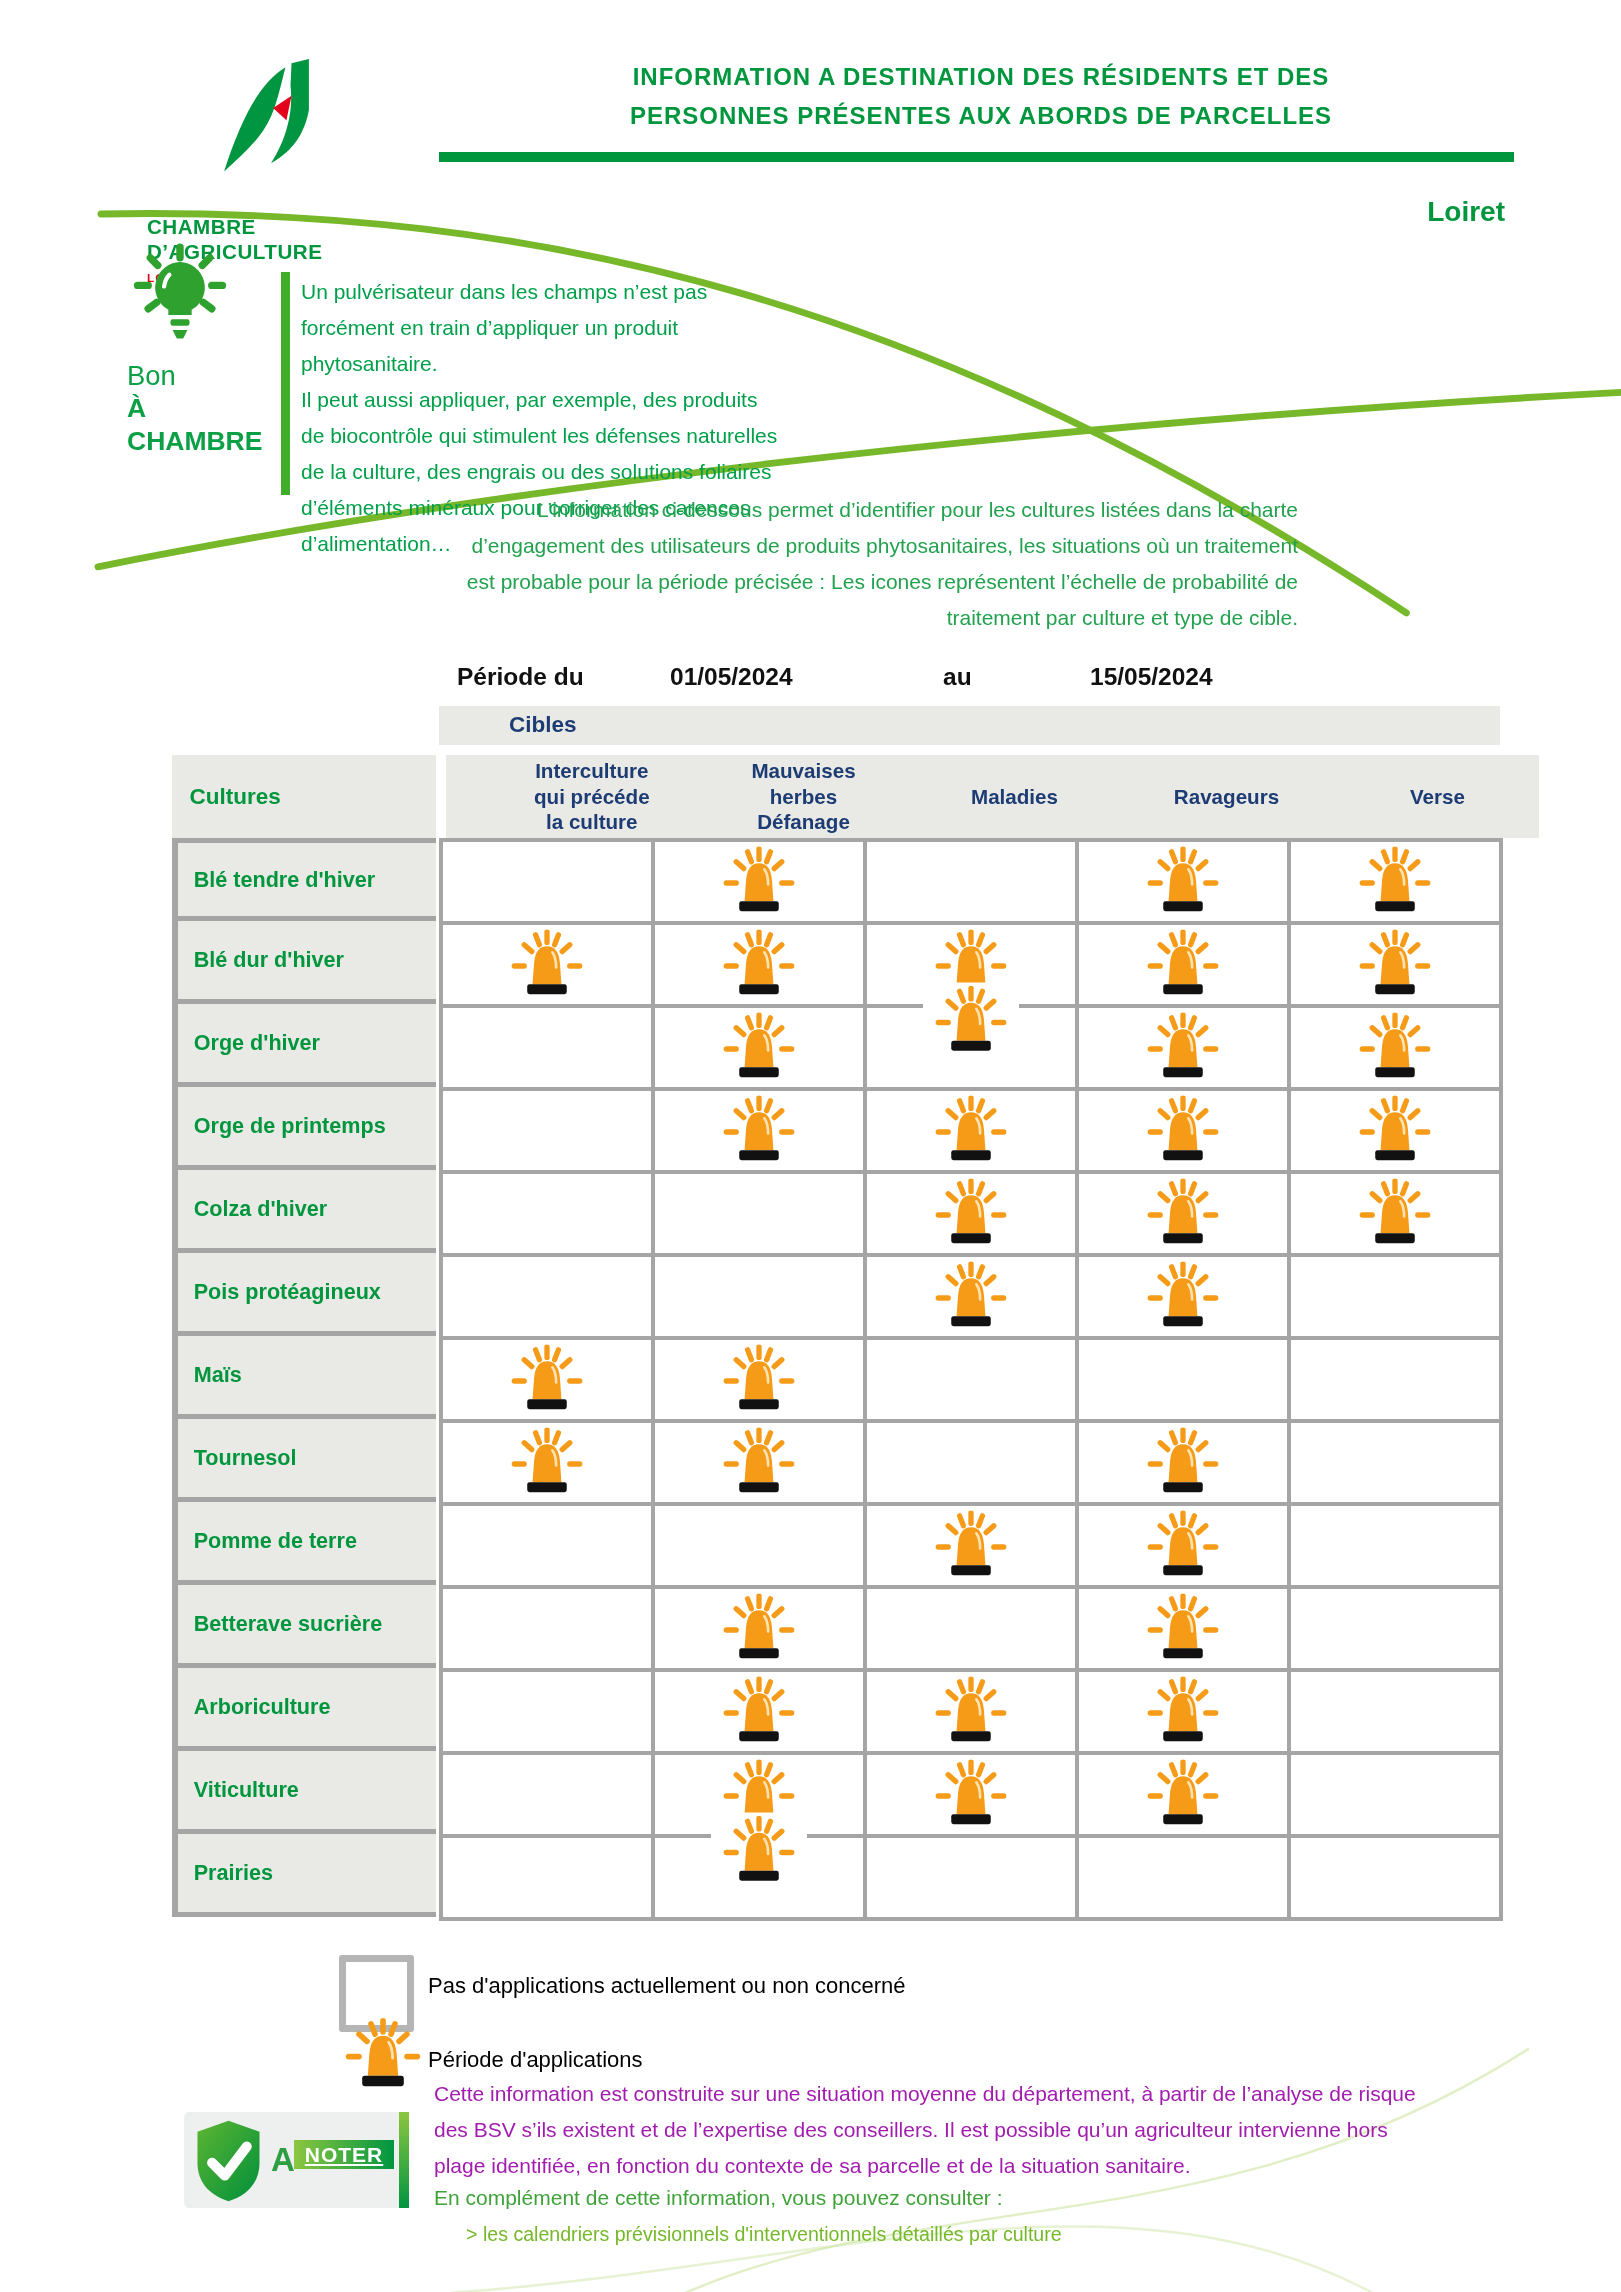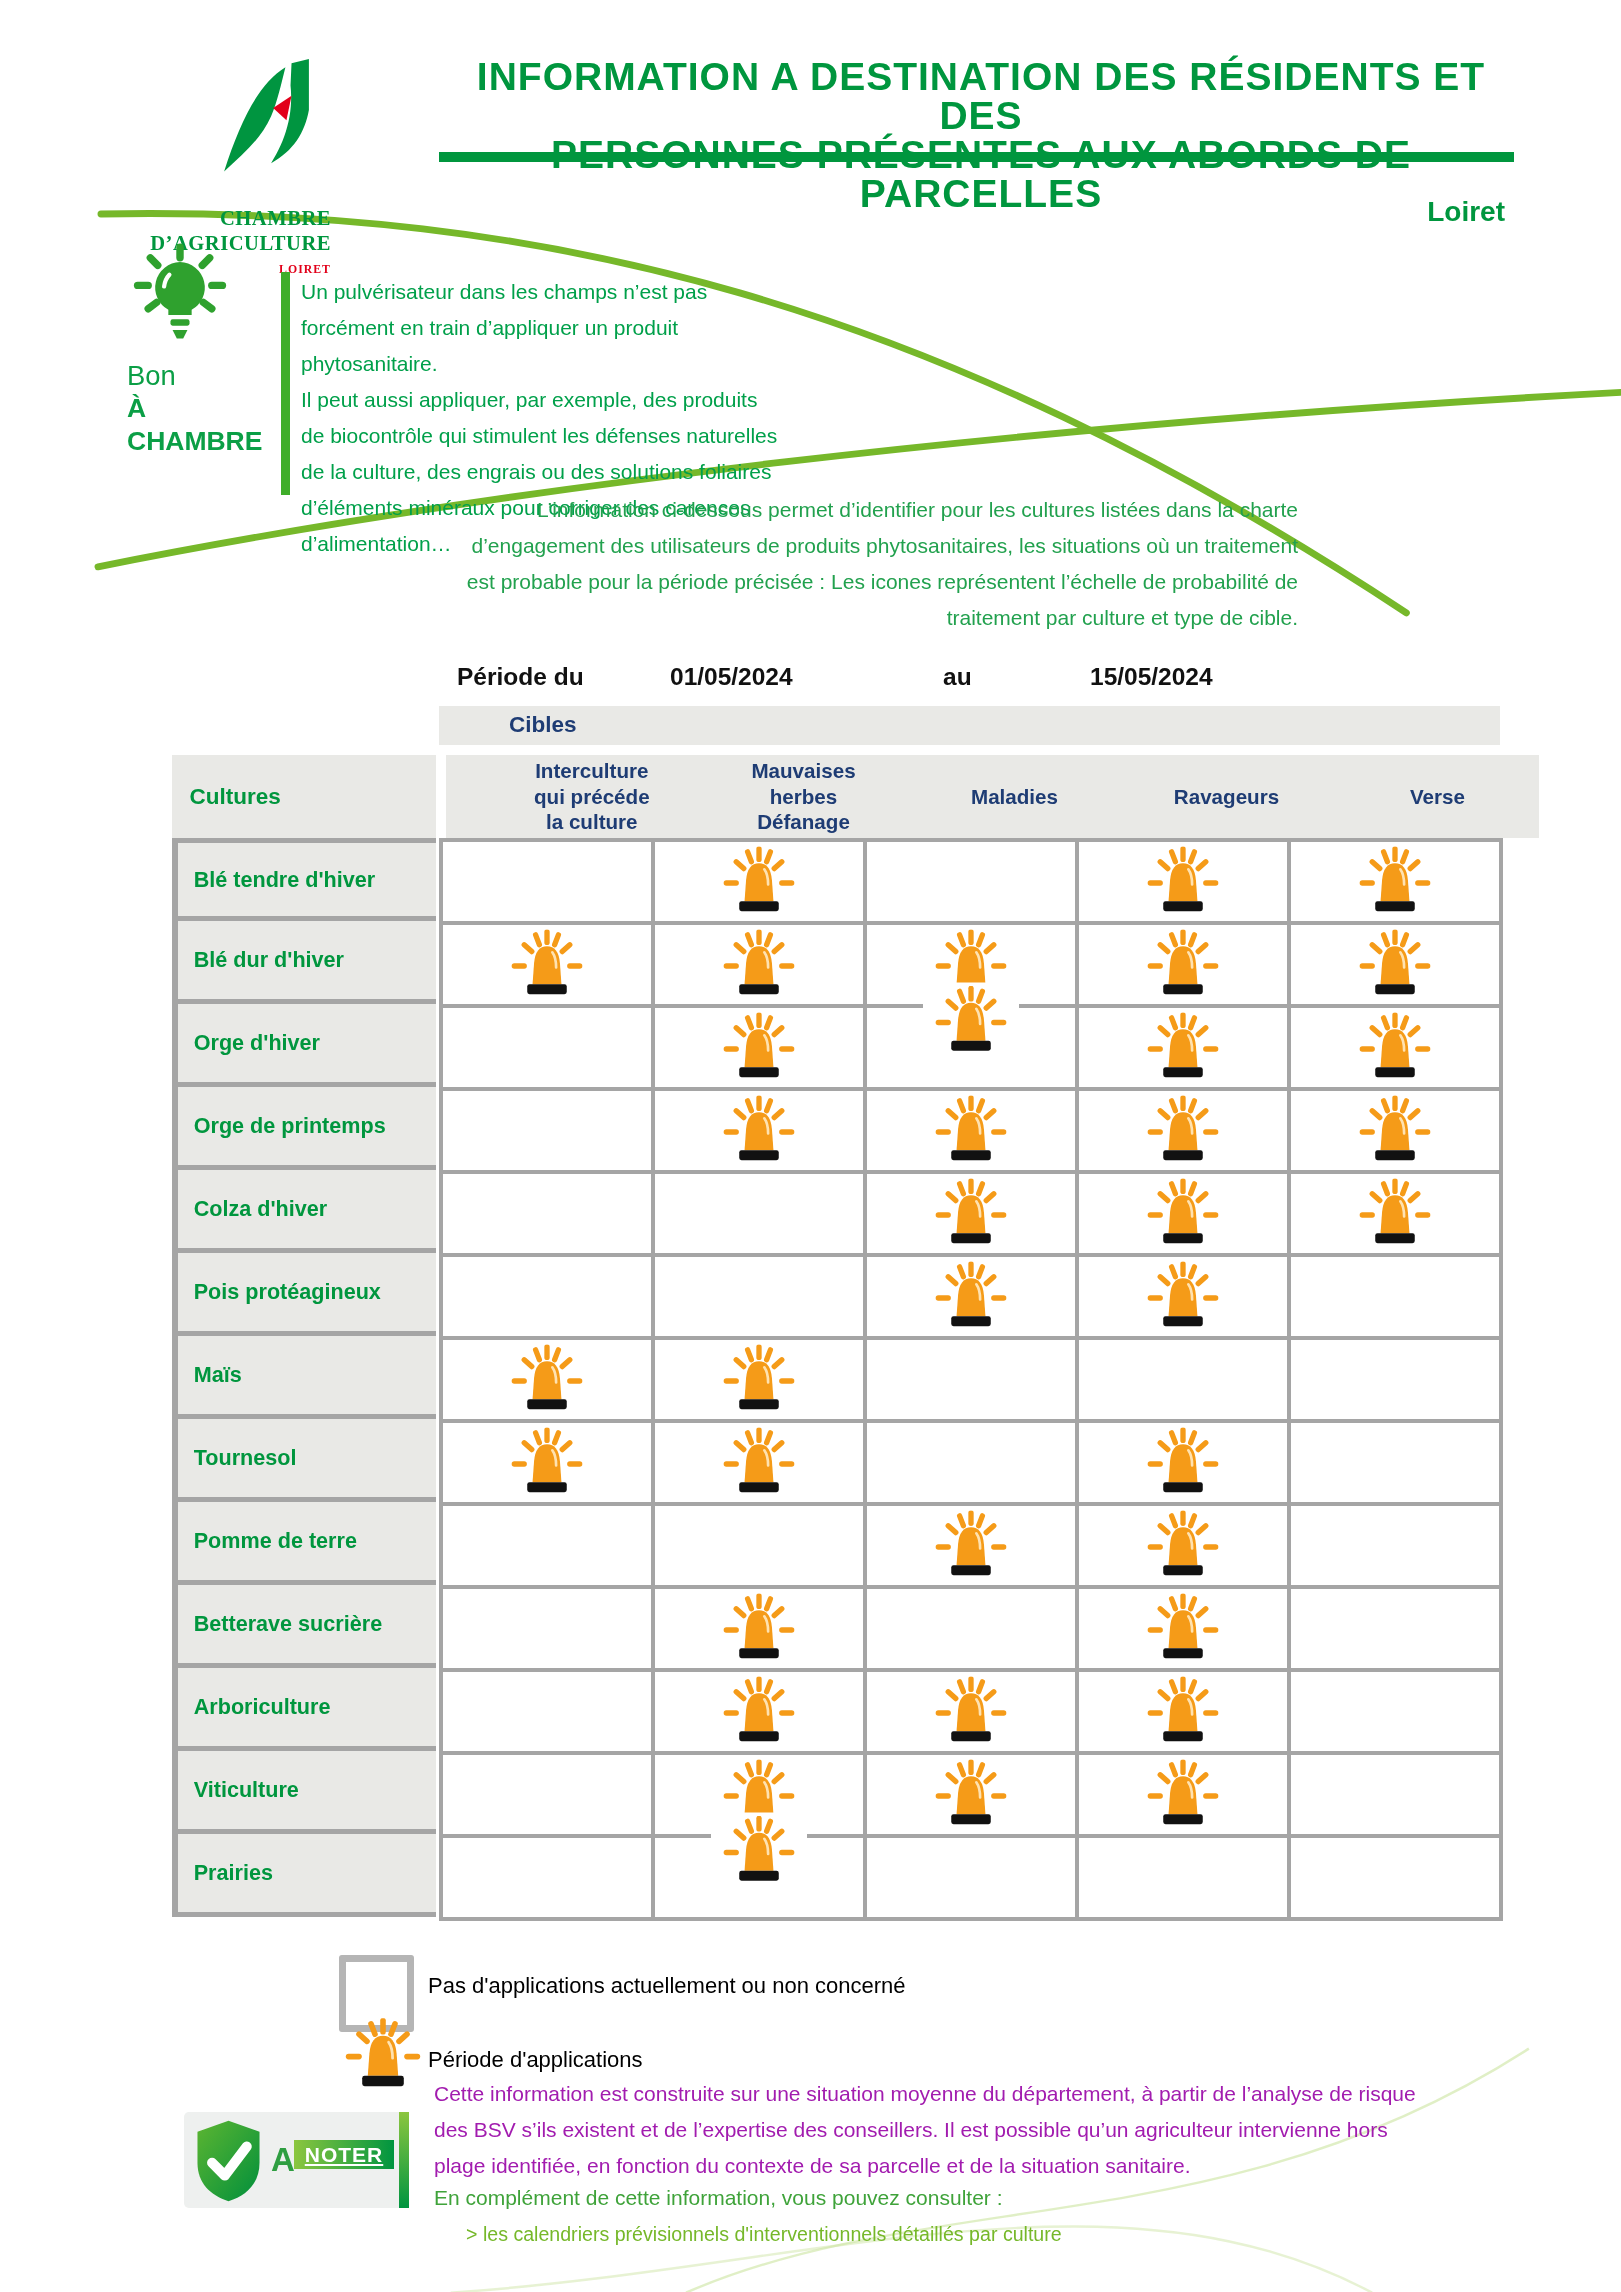--- a/index.html
+++ b/index.html
@@ -2,25 +2,25 @@
 <html><head>
 <meta charset="utf-8">
 <style>
   html,body{margin:0;padding:0;background:#fff;}
   #page{position:relative;width:1621px;height:2293px;background:#fff;overflow:hidden;
         font-family:"Liberation Sans",sans-serif;}
   #deco{position:absolute;left:0;top:0;z-index:0;}
 
   
   .logo-svg{position:absolute;left:208px;top:57px;width:116px;height:143px;}
-  .logo-text{position:absolute;left:147px;top:206px;width:184px;text-align:right;line-height:24.5px;font-family:Liberation Serif, serif;}
+  .logo-text{position:absolute;left:147px;top:215px;width:184px;text-align:left;line-height:24.5px;}
   .logo-text .l1,.logo-text .l2{font-weight:bold;font-size:20.6px;color:#00963E;letter-spacing:0.5px;}
   .logo-text .l3{font-weight:bold;font-size:11.8px;color:#E2001A;letter-spacing:1px;margin-top:2px;}
   .title{position:absolute;left:446px;top:57px;width:1070px;text-align:center;
-         font-weight:bold;font-size:39px;line-height:39px;color:#00963E;letter-spacing:1px;}
+         font-weight:bold;font-size:24px;line-height:39px;color:#00963E;letter-spacing:1px;}
   .title-bar{position:absolute;left:439px;top:152px;width:1075px;height:9.8px;background:#00963E;}
   .dept{position:absolute;left:1304px;top:196px;width:201px;text-align:right;
         font-weight:bold;font-size:28px;color:#00963E;}
 
   
   .bulb-svg{position:absolute;left:127px;top:243px;width:106px;height:106px;}
   .bon-label{position:absolute;left:127px;top:359px;width:157px;color:#0B9F46;}
   .bon-label .b1{font-size:27.4px;line-height:33px;}
   .bon-label .b2{font-size:26.5px;font-weight:bold;line-height:33px;}
   .green-vbar{position:absolute;left:281px;top:272px;width:8.8px;height:223px;background:#3FAE2A;}

